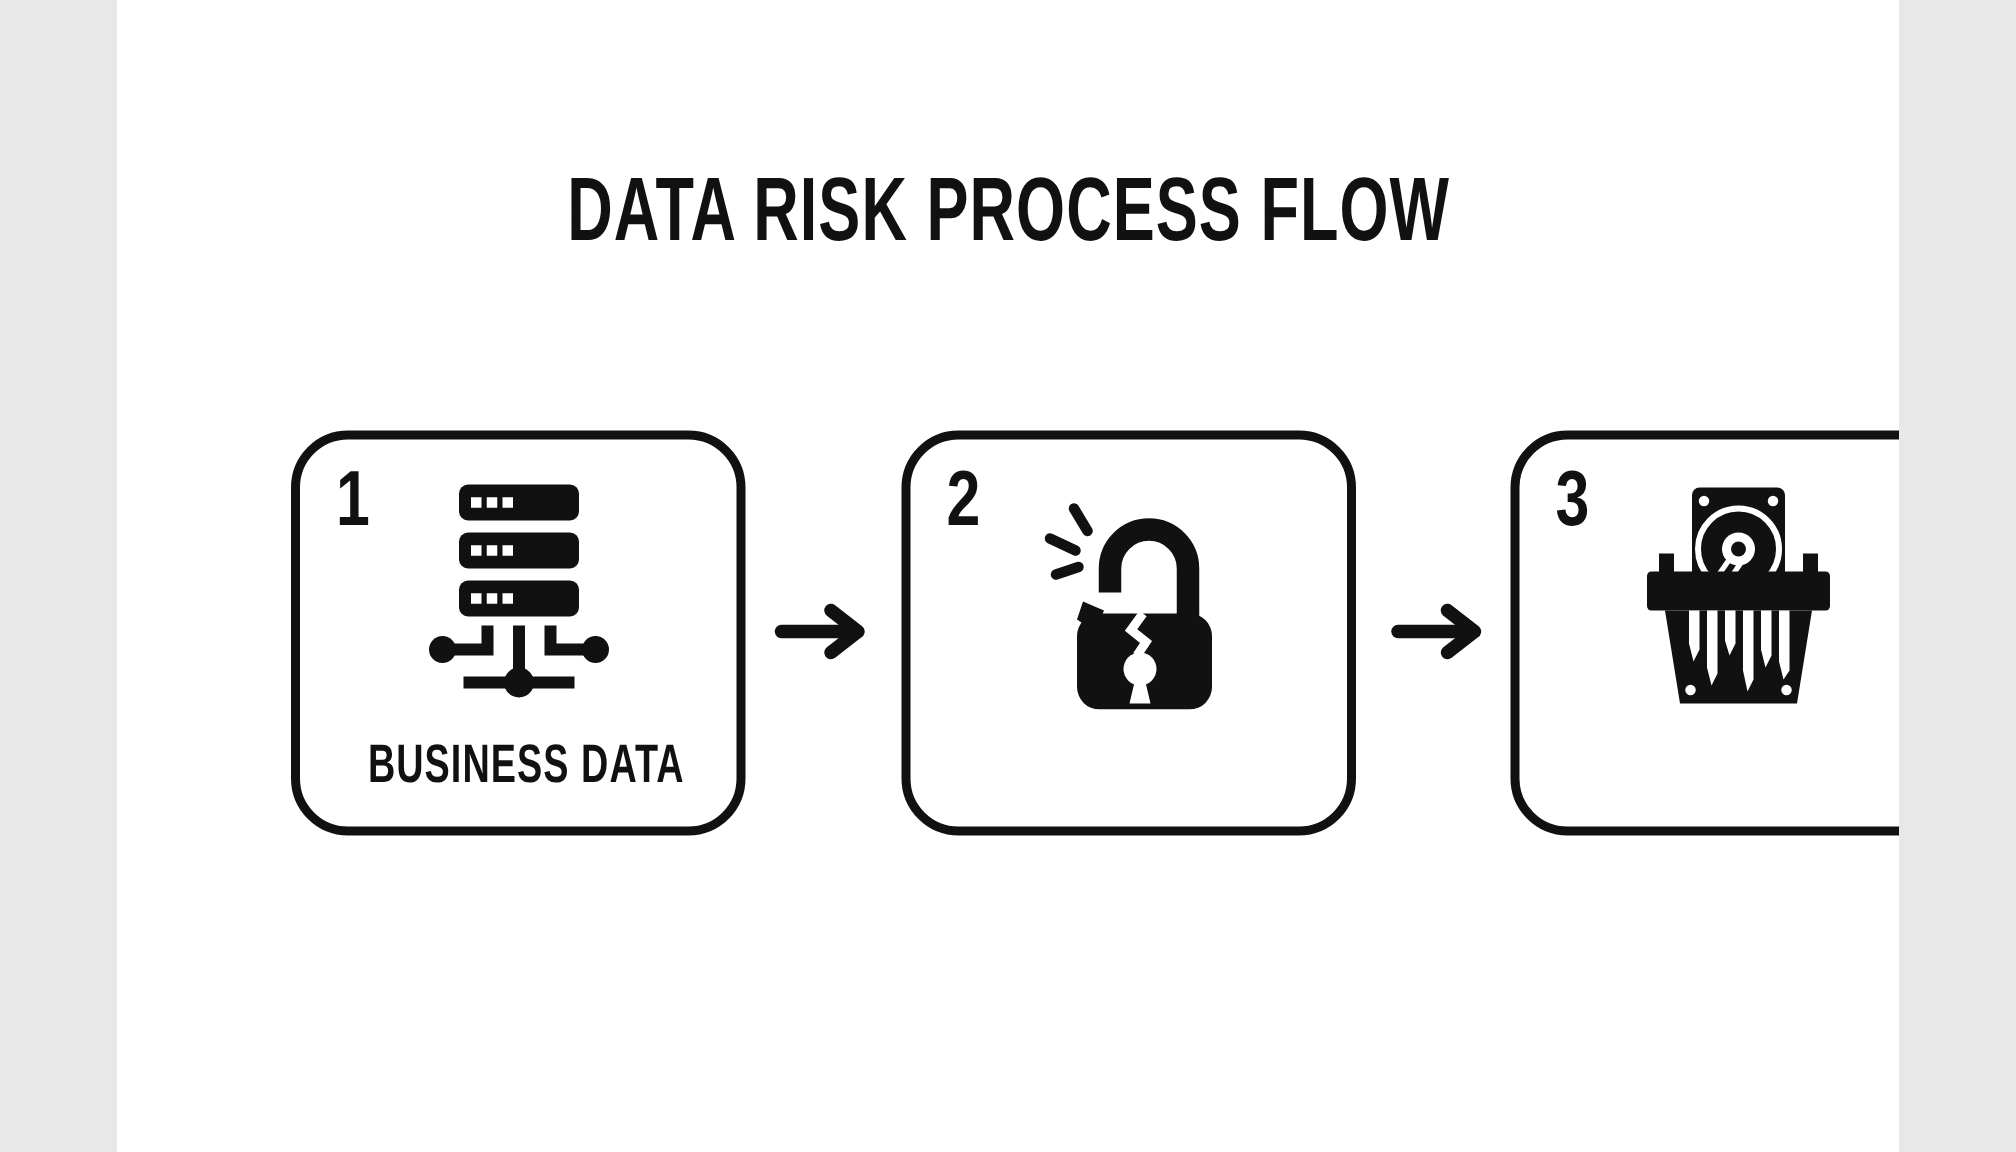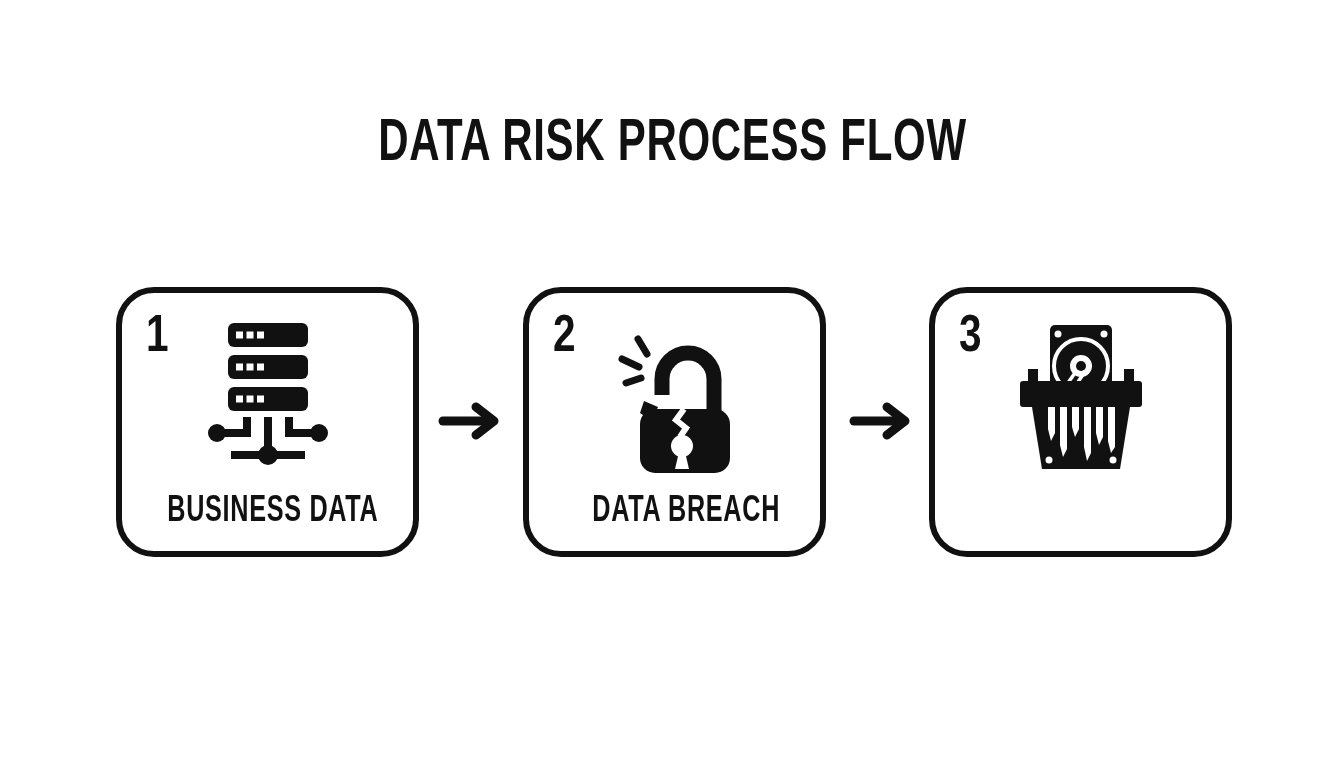--- a/index.html
+++ b/index.html
@@ -2,21 +2,21 @@
 <html style="--ink: #111111; --bg: #ffffff;"><head>
 <meta charset="utf-8">
 <style>
   :root { --ink: #111111; --bg: #ffffff; }
   * { margin: 0; padding: 0; box-sizing: border-box; }
   html, body { background: #e8e8e8; }
   body { font-family: "Liberation Sans", "DejaVu Sans", sans-serif; }
 
   .canvas {
     position: relative;
-    width: 1344px; height: 768px;
+    width: 1188px; height: 768px;
     background: var(--bg);
     overflow: hidden;
     margin: 0 auto;
   }
 
   
   .title {
     position: absolute;
     left: 0; right: 0; top: 110px;
     text-align: center;
@@ -62,21 +62,21 @@
     left: 50%;
     transform: translateX(-50%);
     color: var(--ink);
     line-height: 0;
   }
 
   .step-label {
     position: absolute;
     left: 0; right: 0;
     top: 198px;
-    text-align: right;
+    text-align: left;
     color: var(--ink);
     font-size: 36px;
     font-weight: 700;
     line-height: 1;
     white-space: nowrap;
   }
 
   
   .flow-arrow {
     position: absolute;
@@ -152,23 +152,20 @@
           <path d="M12 38 L29 46"></path>
           <path d="M16 62 L31 57"></path>
         </g>
         <path d="M52 74 V58 A26 26 0 0 1 104 58 V90" fill="none" stroke="currentColor" stroke-width="15"></path>
         <polygon points="34,80 48,86 42,100 30,92" fill="currentColor"></polygon>
         <rect x="30" y="88" width="90" height="64" rx="15" fill="currentColor"></rect>
         <polyline points="74,88 66,99 76,107 70,116" fill="none" stroke="#ffffff" stroke-width="6"></polyline>
         <circle cx="72" cy="125" r="11" fill="#ffffff"></circle>
         <polygon points="69,131 75,131 79,148 65,148" fill="#ffffff"></polygon>
       </svg>
-    </div>
-    <div class="step-label">
-      <span class="cond">DATA BREACH</span>
     </div>
   </div>
 
   <div class="flow-arrow pos-2">
     <svg viewBox="0 0 64 44" width="64" height="44" aria-hidden="true">
       <g stroke="currentColor" stroke-width="9" fill="none" stroke-linecap="round" stroke-linejoin="round">
         <path d="M5 22 H48"></path>
         <path d="M38 8 L56 22 L38 36"></path>
       </g>
     </svg>

